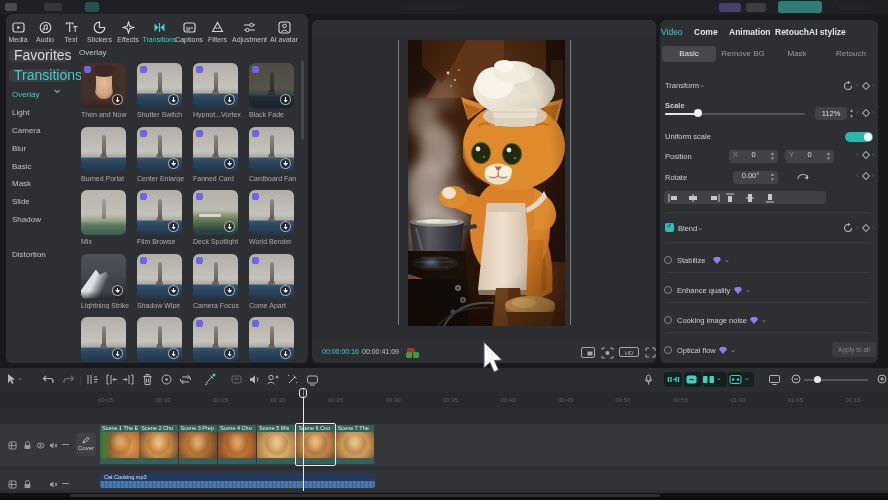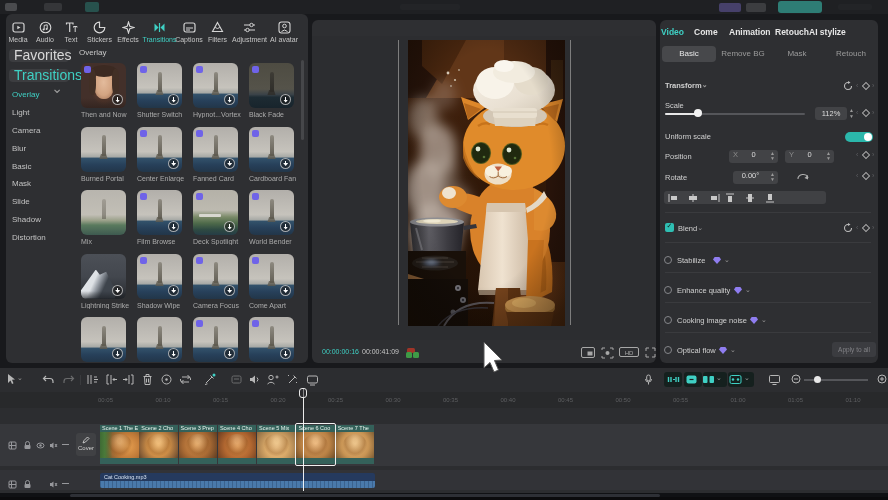--- a/index.html
+++ b/index.html
@@ -93,21 +93,21 @@
     <div class="sbbox" style="top:35px;">Favorites</div>
     <div class="sbbox" style="top:54.5px;color:#3fd0c4;">Transitions<span style="position:absolute;right:6px;color:#9a9a9a;">⌄</span></div>
     <div class="sbitem" style="top:76px;color:#3fd0c4;">Overlay</div>
     <div class="sbitem" style="top:94px;">Light</div>
     <div class="sbitem" style="top:112px;">Camera</div>
     <div class="sbitem" style="top:130px;">Blur</div>
     <div class="sbitem" style="top:148px;">Basic</div>
     <div class="sbitem" style="top:165px;">Mask</div>
     <div class="sbitem" style="top:183px;">Slide</div>
     <div class="sbitem" style="top:201px;">Shadow</div>
-    <div class="sbitem" style="top:219px;">Distortion</div>
+    <div class="sbitem" style="top:236px;">Distortion</div>
     <div class="abs" style="left:73px;top:34px;color:#c8c8c8;font-size:8px;">Overlay</div>
     <div class="th" style="left:75px;top:49px;background:#43302a;">
       <div class="abs" style="left:4px;top:-2px;width:38px;height:52px;background:radial-gradient(ellipse 50% 55% at 50% 45%, #4e342a 60%, rgba(62,44,36,0) 75%);"></div>
       <div class="abs" style="left:13px;top:8px;width:20px;height:28px;border-radius:45%;background:radial-gradient(ellipse at 48% 40%, #e3bb9c 0%, #d3a482 55%, #a97a5c 85%, #7a5440 100%);"></div>
       <div class="abs" style="left:10px;top:2px;width:26px;height:12px;border-radius:50%;background:#3c2a22;"></div>
       <div class="abs" style="left:8px;top:6px;width:7px;height:26px;border-radius:40%;background:#423026;"></div>
       <div class="abs" style="left:31px;top:6px;width:7px;height:26px;border-radius:40%;background:#423026;"></div>
       <div class="abs" style="left:0;bottom:0;width:45px;height:10px;background:linear-gradient(rgba(40,28,24,0),rgba(40,28,24,.55));"></div>
       <div class="vip"></div>
       <div class="dl"></div>
@@ -410,38 +410,38 @@
 <svg style="position:absolute;left:307px;top:7px;" width="20" height="10" viewBox="0 0 20 10">
         <rect x="0.5" y="0.5" width="19" height="9" rx="1.5" fill="none" stroke="#a8a8a8"></rect>
         <text x="10" y="7.5" font-size="6" fill="#a8a8a8" text-anchor="middle" font-family="Liberation Sans">HD</text>
       </svg>
 <svg style="position:absolute;left:333px;top:6.5px;" width="11" height="11" viewBox="0 0 11 11">
         <path d="M4 1 L1 1 L1 4 M7 1 L10 1 L10 4 M10 7 L10 10 L7 10 M4 10 L1 10 L1 7" fill="none" stroke="#a8a8a8"></path>
       </svg>
 </div>
 </div>
 <div class="panel" style="left:660px;top:20px;width:218px;height:343px;background:#2e2f32;overflow:hidden;">
-    <div class="abs" style="left:1px;top:7px;color:#3fd0c4;font-size:8.5px;font-weight:bold;">Video</div>
+    <div class="abs" style="left:1px;top:7px;color:#3fd0c4;font-size:8.5px;font-weight:normal;">Video</div>
     <div class="abs" style="left:34px;top:7px;color:#e6e6e6;font-size:8.5px;font-weight:bold;">Come</div>
     <div class="abs" style="left:69px;top:7px;color:#e6e6e6;font-size:8.5px;font-weight:bold;">Animation</div>
     <div class="abs" style="left:115px;top:7px;color:#e6e6e6;font-size:8.5px;font-weight:bold;">Retouch</div>
     <div class="abs" style="left:149px;top:7px;color:#e6e6e6;font-size:8.5px;font-weight:bold;">AI stylize</div>
     <div class="abs" style="left:2px;top:26px;width:54px;height:16px;background:#47484b;border-radius:4px;color:#e8e8e8;font-size:8px;text-align:center;line-height:16px;">Basic</div>
     <div class="abs" style="left:56px;top:26px;width:54px;height:16px;color:#9b9b9b;font-size:8px;text-align:center;line-height:16px;">Remove BG</div>
     <div class="abs" style="left:110px;top:26px;width:54px;height:16px;color:#9b9b9b;font-size:8px;text-align:center;line-height:16px;">Mask</div>
     <div class="abs" style="left:164px;top:26px;width:54px;height:16px;color:#9b9b9b;font-size:8px;text-align:center;line-height:16px;">Retouch</div>
-    <div class="rlabel" style="left:5px;top:61px;font-weight:bold;">Transform <span class="caret">⌄</span></div>
+    <div class="rlabel" style="left:5px;top:61px;">Transform <span class="caret">⌄</span></div>
     <svg class="abs" style="left:183px;top:61px;" width="10" height="10" viewBox="0 0 10 10">
       <path d="M8.5 5 A3.5 3.5 0 1 1 5 1.5" fill="none" stroke="#bcbcbc" stroke-width="1.1"></path>
       <path d="M5 0 L7.5 1.5 L5 3 Z" fill="#bcbcbc"></path>
     </svg>
     <div class="chev" style="left:196px;top:62.0px;">‹</div>
     <div class="chev" style="left:212px;top:62.0px;">›</div>
     <div class="diamond" style="left:203px;top:63px;"></div>
-    <div class="rlabel" style="left:5px;top:81px;">Scale</div>
+    <div class="rlabel" style="left:5px;top:81px;font-weight:bold;">Scale</div>
     <div class="abs" style="left:5px;top:92.5px;width:140px;height:2px;background:#55565a;border-radius:1px;"></div>
     <div class="abs" style="left:5px;top:92.5px;width:33px;height:2px;background:#e8e8e8;border-radius:1px;"></div>
     <div class="abs" style="left:34px;top:89px;width:8px;height:8px;background:#f2f2f2;border-radius:50%;"></div>
     <div class="ibox" style="left:155px;top:87px;width:32px;height:13px;text-align:center;line-height:13px;">112%</div>
     <div class="abs" style="left:189px;top:88px;color:#9a9a9a;font-size:5px;line-height:5.5px;">▲<br>▼</div>
     <div class="chev" style="left:196px;top:89.0px;">‹</div>
     <div class="chev" style="left:212px;top:89.0px;">›</div>
     <div class="diamond" style="left:203px;top:90px;"></div>
     <div class="rlabel" style="left:5px;top:112px;">Uniform scale</div>
     <div class="abs" style="left:185px;top:111.5px;width:28px;height:10px;background:#2bb7ab;border-radius:5px;">

